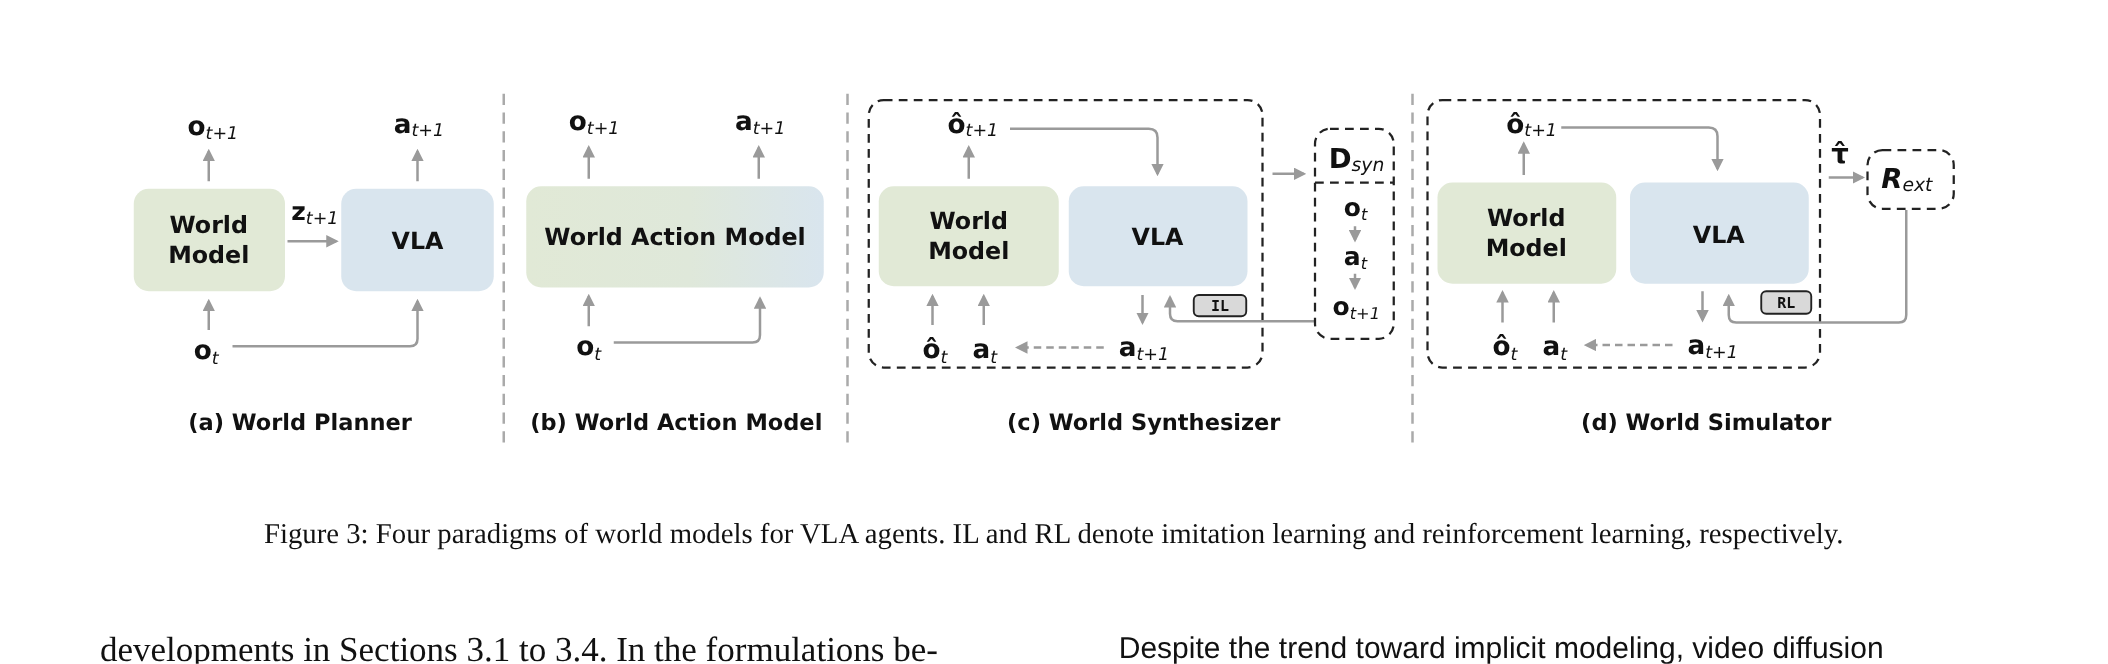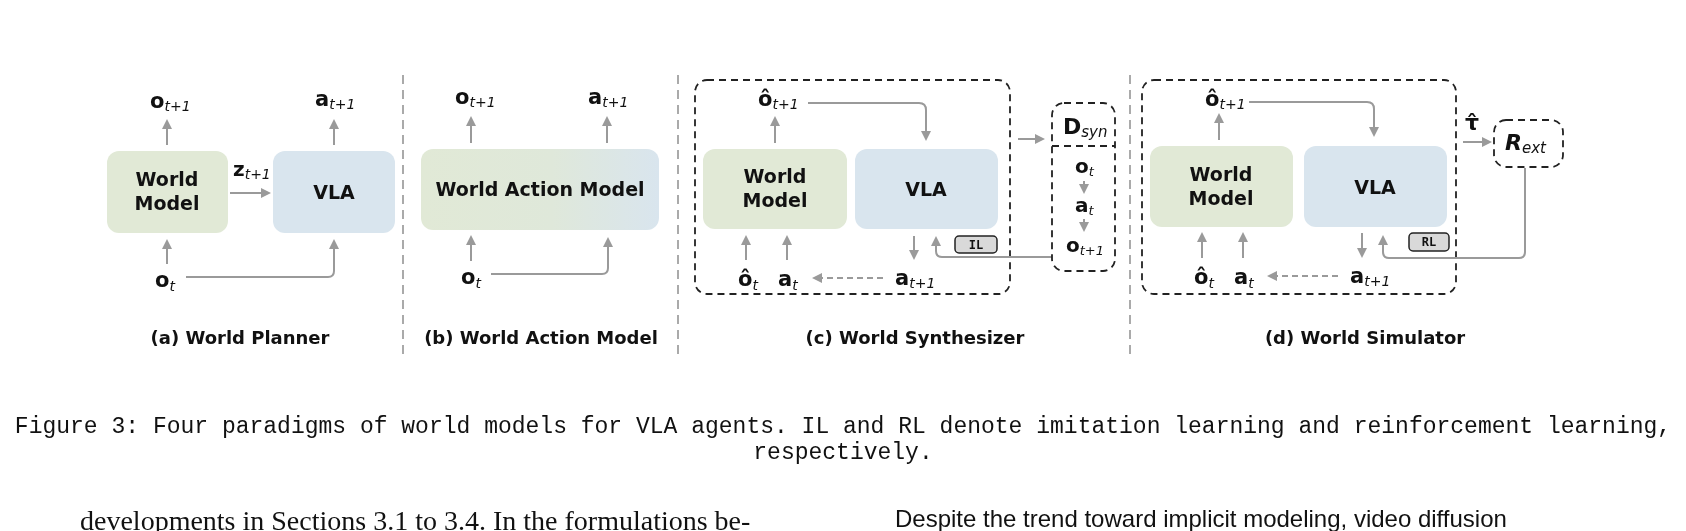--- a/index.html
+++ b/index.html
@@ -8,21 +8,21 @@
   .lbl { font-family: "DejaVu Sans", sans-serif; font-weight: bold; fill: #111; }
   .sub { font-family: "DejaVu Sans", sans-serif; font-style: italic; font-weight: normal; fill: #111; }
   .boxtxt { font-family: "DejaVu Sans", sans-serif; font-weight: bold; fill: #111; font-size: 19px; }
   .cap { font-family: "DejaVu Sans", sans-serif; font-weight: bold; fill: #111; font-size: 18px; }
   .badge { font-family: "DejaVu Sans Mono", monospace; font-size: 12px; fill: #111; font-weight: bold; }
   .arr { stroke: #9a9a9a; stroke-width: 2; fill: none; }
   .dash { stroke: #9a9a9a; stroke-width: 2; fill: none; stroke-dasharray: 6 4; }
   .divider { stroke: #aaaaaa; stroke-width: 2; stroke-dasharray: 9 6; }
   .frame { stroke: #222; stroke-width: 1.8; fill: none; stroke-dasharray: 7 5; }
   .caption { position: absolute; left: 0; width: 1686px; top: 414px; text-align: center;
-    font-family: Liberation Mono, monospace; font-size: 23px; color: #111; }
+    font-family: Liberation Serif, serif; font-size: 23px; color: #111; }
   .body-l { position: absolute; left: 80px; top: 505px; font-family: "Liberation Serif", serif; font-size: 28px; color: #111; white-space: nowrap; }
   .body-r { position: absolute; left: 895px; top: 505px; font-family: Liberation Sans, sans-serif; font-size: 24px; color: #111; white-space: nowrap; }
 </style>
 </head>
 <body>
 
 <svg id="fig" width="1686" height="400" viewBox="0 0 1686 400">
   <defs>
     <marker id="ah" markerWidth="10" markerHeight="10" refX="8" refY="5" orient="auto" markerUnits="userSpaceOnUse">
       <path d="M0,0 L10,5 L0,10 z" fill="#9a9a9a"></path>

